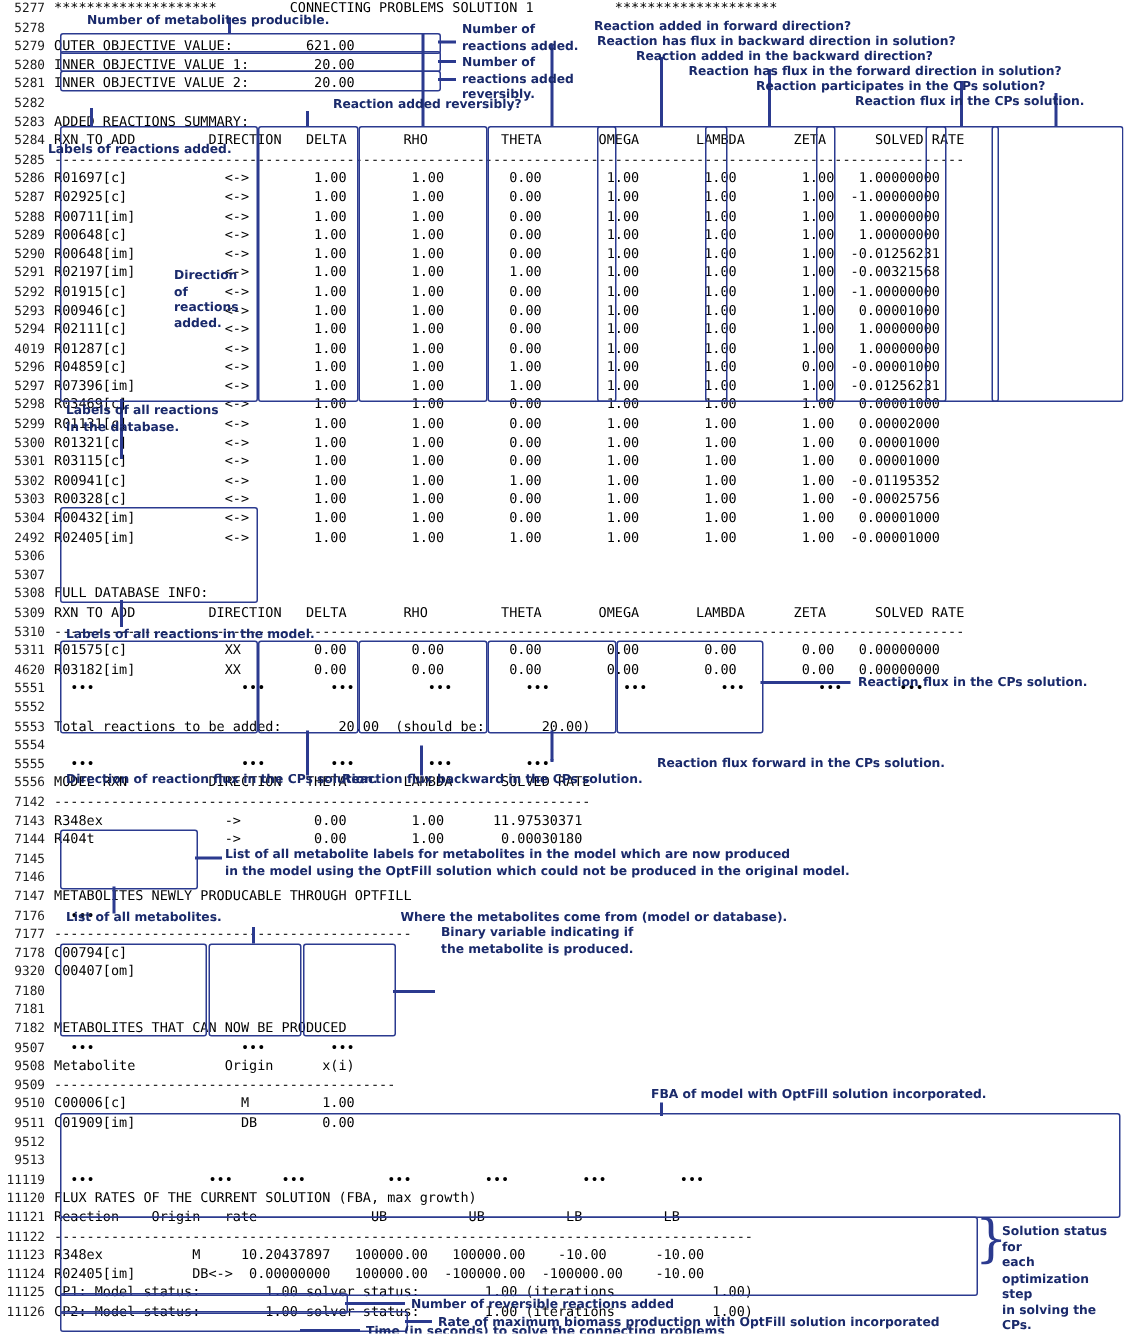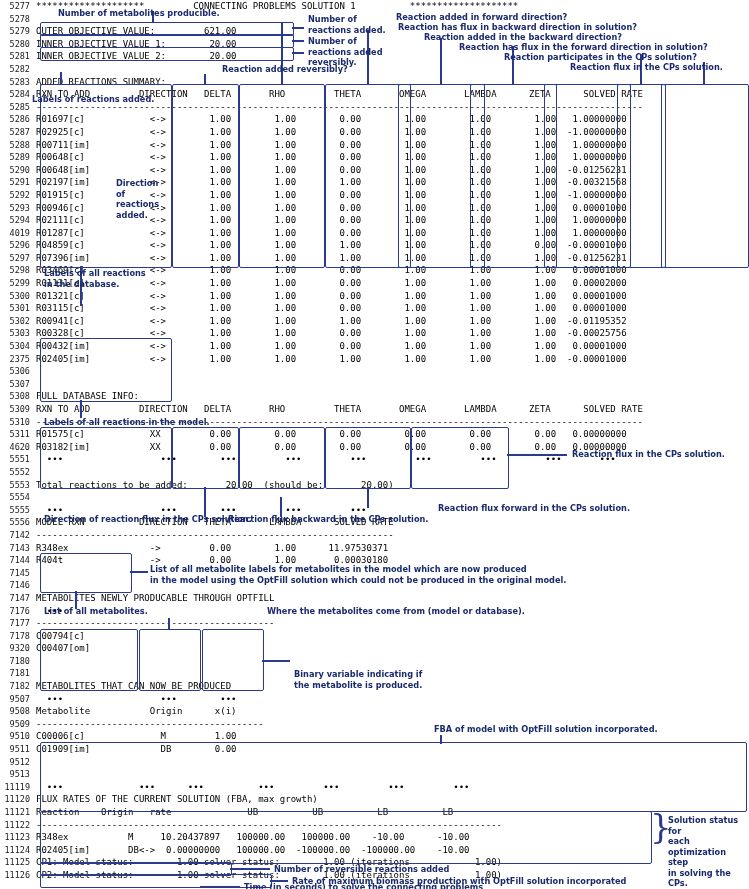--- a/index.html
+++ b/index.html
@@ -39,21 +39,21 @@
     <div>4019</div>
     <div>5296</div>
     <div>5297</div>
     <div>5298</div>
     <div>5299</div>
     <div>5300</div>
     <div>5301</div>
     <div>5302</div>
     <div>5303</div>
     <div>5304</div>
-    <div>2375</div>
+    <div>2492</div>
     <div>5306</div>
     <div>5307</div>
     <div>5308</div>
     <div>5309</div>
     <div>5310</div>
     <div>5311</div>
     <div>4620</div>
     <div>5551</div>
     <div>5552</div>
     <div>5553</div>
@@ -172,21 +172,21 @@
 in the database.</span>
 <span class="ann" style="left:44px;top:417px;">Labels of all reactions in the model.</span>
 <span class="ann" style="left:572px;top:449px;">Reaction flux in the CPs solution.</span>
 <span class="ann" style="left:44px;top:514px;text-align:right;">Direction of reaction flux in the CPs solution.</span>
 <span class="ann" style="left:228px;top:514px;">Reaction flux backward in the CPs solution.</span>
 <span class="ann" style="left:396px;top:503px;padding-left:42px;">Reaction flux forward in the CPs solution.</span>
 <span class="annblk" style="left:150px;top:564px;white-space:pre-line;">List of all metabolite labels for metabolites in the model which are now produced
 in the model using the OptFill solution which could not be produced in the original model.</span>
 <span class="ann" style="left:44px;top:606px;">List of all metabolites.</span>
 <span class="ann" style="left:222px;top:606px;margin-left:45px;">Where the metabolites come from (model or database).</span>
-<span class="annblk" style="left:294px;top:669px;white-space:pre-line;text-align:right;">Binary variable indicating if
+<span class="annblk" style="left:294px;top:616px;white-space:pre-line;text-align:right;">Binary variable indicating if
 the metabolite is produced.</span>
 <span class="ann" style="left:434px;top:724px;">FBA of model with OptFill solution incorporated.</span>
 <span class="curly" style="left:650px;top:809px;">}</span>
 <span class="annblk" style="left:668px;top:815px;white-space:pre-line;">Solution status for
 each optimization step
 in solving the CPs.</span>
 <span class="ann" style="left:274px;top:864px;">Number of reversible reactions added</span>
 <span class="ann" style="left:292px;top:876px;">Rate of maximum biomass production with OptFill solution incorporated</span>
 <span class="ann" style="left:244px;top:882px;">Time (in seconds) to solve the connecting problems</span>
 

